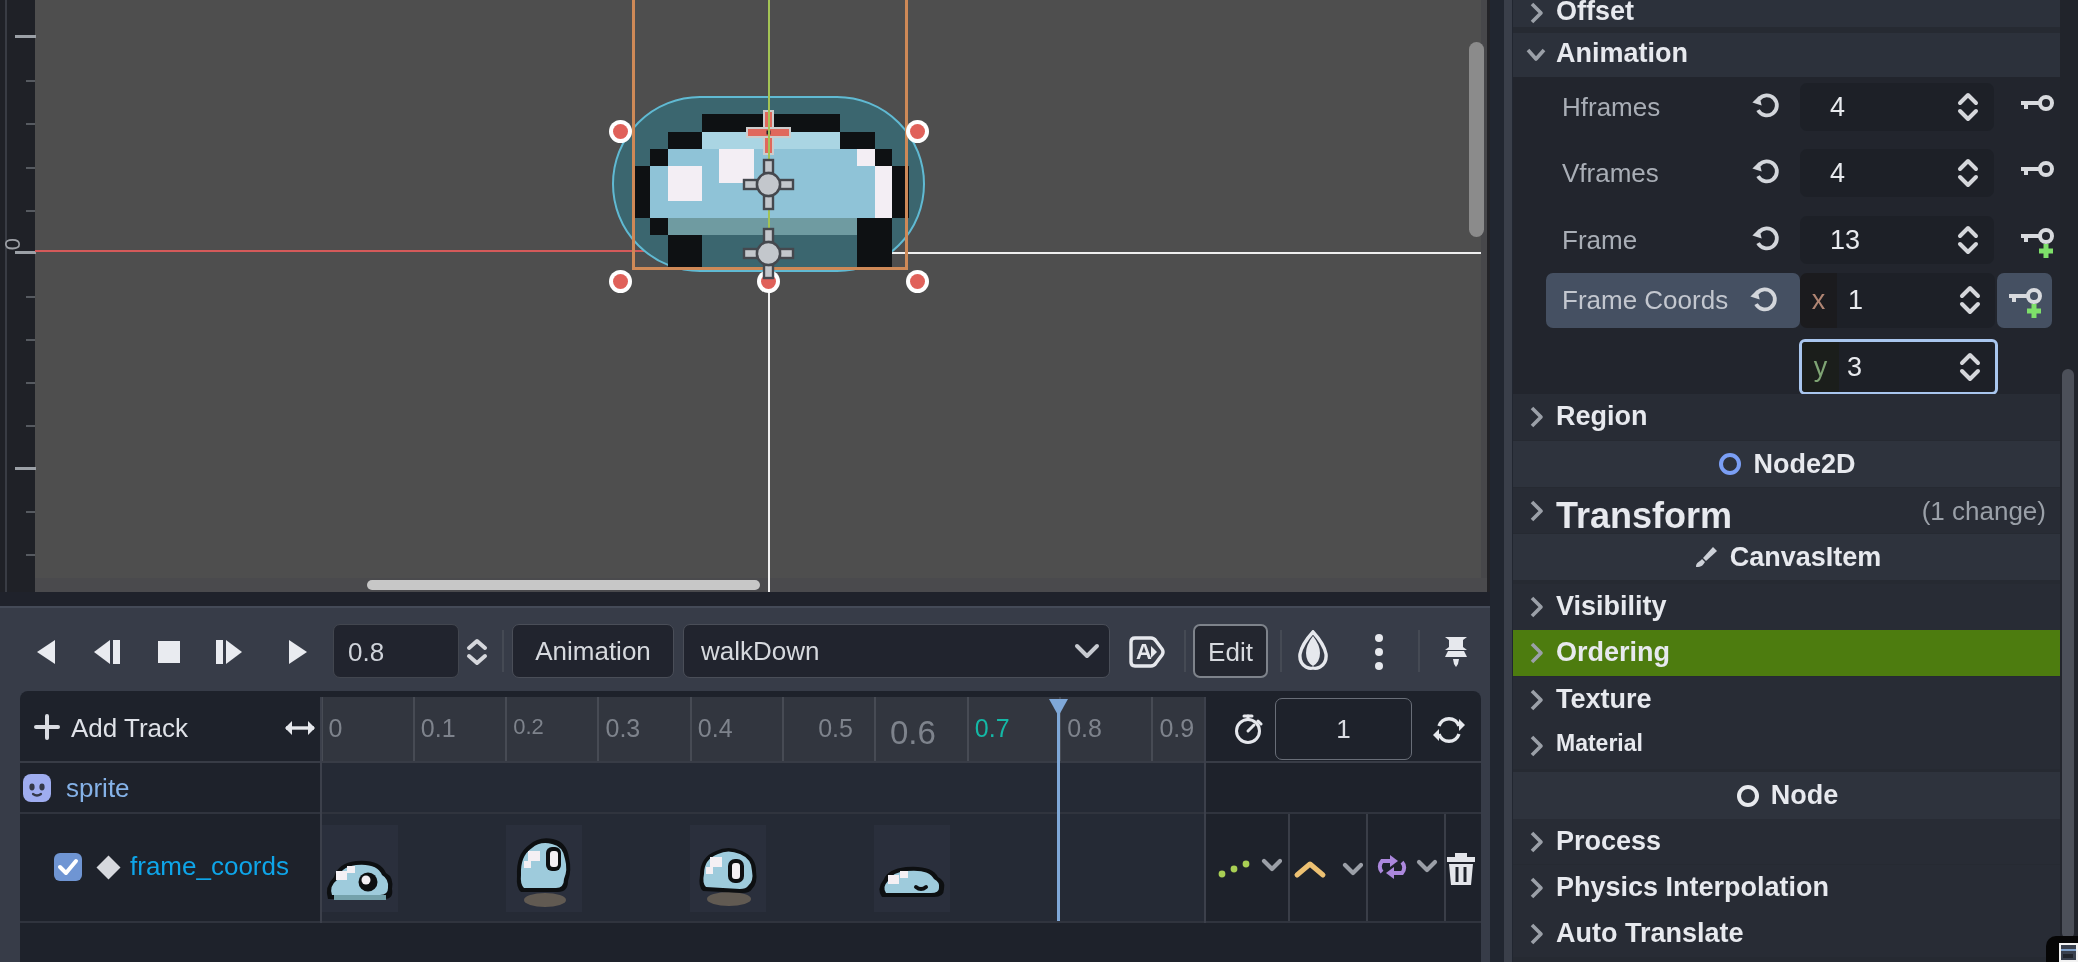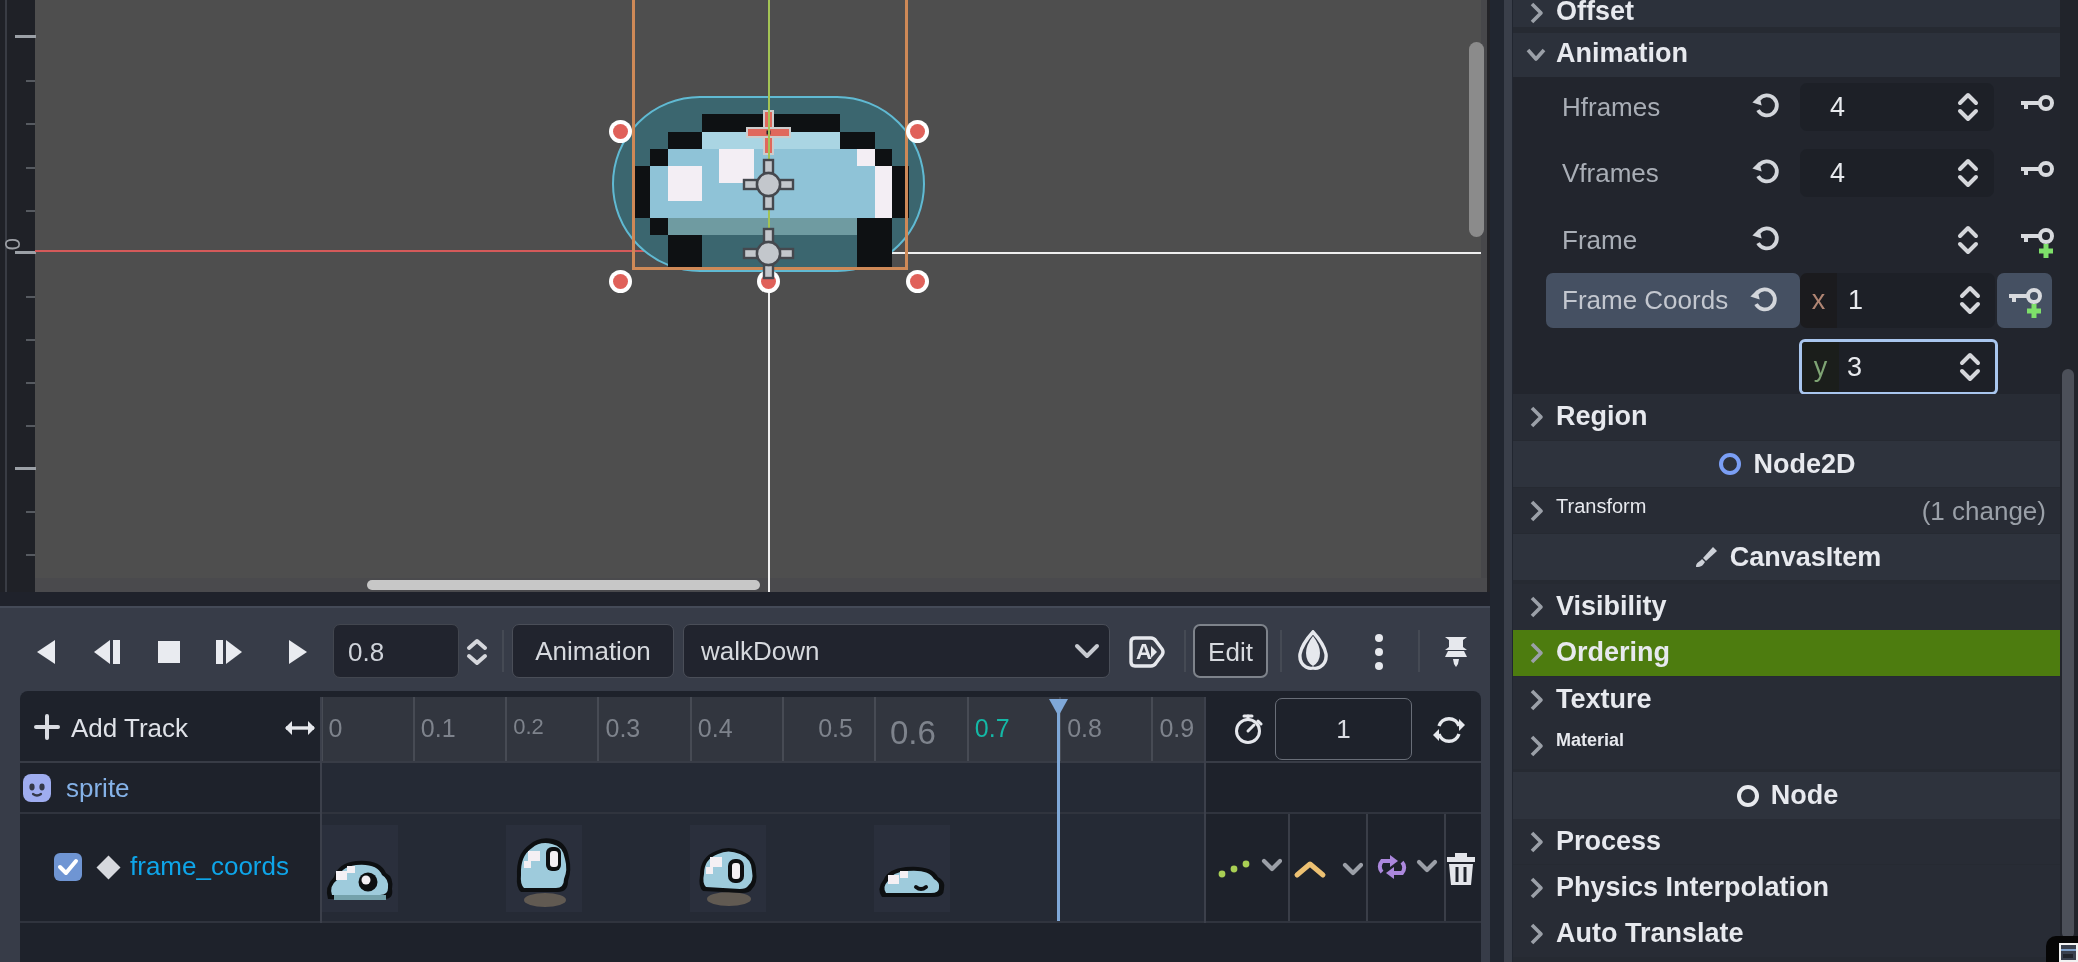--- a/index.html
+++ b/index.html
@@ -434,20 +434,21 @@
       </g>
     </svg>
 
   <div class="abs lbl" style="left:49px;top:225px;">Frame</div>
   <svg class="abs revert" style="left: 240px; top: 226px; transform: rotate(-28deg);" width="28" height="28" viewBox="0 0 28 28">
       <g fill="none" stroke="#d3d6db" stroke-width="3.8">
         <path d="M10.5 3.4 A 10 10 0 1 1 4.6 12.6"></path>
       </g>
       <path d="M12.5 0.5 L3.2 3.2 L10 10.2 Z" fill="#d3d6db"></path>
     </svg>
+  <div class="abs" style="left:287px;top:216px;width:194px;height:48px;background:#1d2027;border-radius:7px;color:#e8eaee;font-size:27px;line-height:48px;padding-left:30px;box-sizing:border-box;">13</div>
   <svg class="abs spin" style="left:443px;top:224px;" width="24" height="32" viewBox="0 0 24 32">
       <g fill="none" stroke="#d5d7db" stroke-width="4" stroke-linecap="round" stroke-linejoin="round">
         <path d="M4 12 L12 4 L20 12"></path>
         <path d="M4 20 L12 28 L20 20"></path>
       </g>
     </svg>
   <svg class="abs keyplus" style="left:506px;top:227px;" width="36" height="32" viewBox="0 0 36 32">
       <g stroke="#d8dade" stroke-width="4" fill="none">
         <circle cx="27" cy="9" r="6"></circle>
         <path d="M2 9 H21"></path>
@@ -505,21 +506,21 @@
         </svg>
         <div style="position:absolute;left:43px;top:7px;color:#e7e9ee;font-size:27px;font-weight:bold;">Region</div>
       </div>
       <div class="abs" style="left:0;top:441px;width:547px;height:46px;background:#2e333d;display:flex;align-items:center;justify-content:center;color:#e7e9ee;font-size:27px;font-weight:bold;"><svg width="26" height="26" viewBox="0 0 26 26" style="margin-right:10px">
           <circle cx="13" cy="13" r="9" fill="none" stroke="#7b9ff5" stroke-width="4"></circle>
         </svg>Node2D</div>
       <div class="abs" style="left:0;top:488px;width:547px;height:45px;background:#282c35;">
         <svg style="position:absolute;left:15px;top:11.5px" width="16" height="22" viewBox="0 0 16 22">
           <path d="M4 2 L13 11 L4 20" fill="none" stroke="#9ba0a8" stroke-width="3.6" stroke-linejoin="round"></path>
         </svg>
-        <div style="position:absolute;left:43px;top:6.5px;color:#e7e9ee;font-size:20px;font-weight:normal;">Transform</div>
+        <div style="position:absolute;left:43px;top:6.5px;color:#e7e9ee;font-size:36px;font-weight:bold;">Transform</div>
         <span style="position:absolute;right:14px;top:8px;color:#9aa0a8;font-weight:normal;font-size:26px;">(1 change)</span>
       </div>
       <div class="abs" style="left:0;top:534px;width:547px;height:46px;background:#2e333d;display:flex;align-items:center;justify-content:center;color:#e7e9ee;font-size:27px;font-weight:bold;"><svg width="28" height="28" viewBox="0 0 28 28" style="margin-right:10px">
           <path d="M4 24 C4 19 8 19 10 16 L13 19 C11 22 10 24 4 24 Z" fill="#cdd1d8"></path>
           <path d="M11 15 L21 4 L25 8 L14 18 Z" fill="#cdd1d8"></path>
         </svg>CanvasItem</div>
       <div class="abs" style="left:0;top:584px;width:547px;height:46px;background:#282c35;">
         <svg style="position:absolute;left:15px;top:12px" width="16" height="22" viewBox="0 0 16 22">
           <path d="M4 2 L13 11 L4 20" fill="none" stroke="#9ba0a8" stroke-width="3.6" stroke-linejoin="round"></path>
         </svg>
@@ -534,21 +535,21 @@
       <div class="abs" style="left:0;top:677px;width:547px;height:46px;background:#282c35;">
         <svg style="position:absolute;left:15px;top:12px" width="16" height="22" viewBox="0 0 16 22">
           <path d="M4 2 L13 11 L4 20" fill="none" stroke="#9ba0a8" stroke-width="3.6" stroke-linejoin="round"></path>
         </svg>
         <div style="position:absolute;left:43px;top:7px;color:#e7e9ee;font-size:27px;font-weight:bold;">Texture</div>
       </div>
       <div class="abs" style="left:0;top:723px;width:547px;height:46px;background:#282c35;">
         <svg style="position:absolute;left:15px;top:12px" width="16" height="22" viewBox="0 0 16 22">
           <path d="M4 2 L13 11 L4 20" fill="none" stroke="#9ba0a8" stroke-width="3.6" stroke-linejoin="round"></path>
         </svg>
-        <div style="position:absolute;left:43px;top:7px;color:#e7e9ee;font-size:18px;font-weight:bold;">Material</div>
+        <div style="position:absolute;left:43px;top:7px;color:#e7e9ee;font-size:23px;font-weight:bold;">Material</div>
       </div>
       <div class="abs" style="left:0;top:772px;width:547px;height:47px;background:#2e333d;display:flex;align-items:center;justify-content:center;color:#e7e9ee;font-size:27px;font-weight:bold;"><svg width="26" height="26" viewBox="0 0 26 26" style="margin-right:10px">
           <circle cx="13" cy="13" r="9" fill="none" stroke="#e8eaee" stroke-width="4"></circle>
         </svg>Node</div>
       <div class="abs" style="left:0;top:819px;width:547px;height:45px;background:#282c35;">
         <svg style="position:absolute;left:15px;top:11.5px" width="16" height="22" viewBox="0 0 16 22">
           <path d="M4 2 L13 11 L4 20" fill="none" stroke="#9ba0a8" stroke-width="3.6" stroke-linejoin="round"></path>
         </svg>
         <div style="position:absolute;left:43px;top:6.5px;color:#e7e9ee;font-size:27px;font-weight:bold;">Process</div>
       </div>

